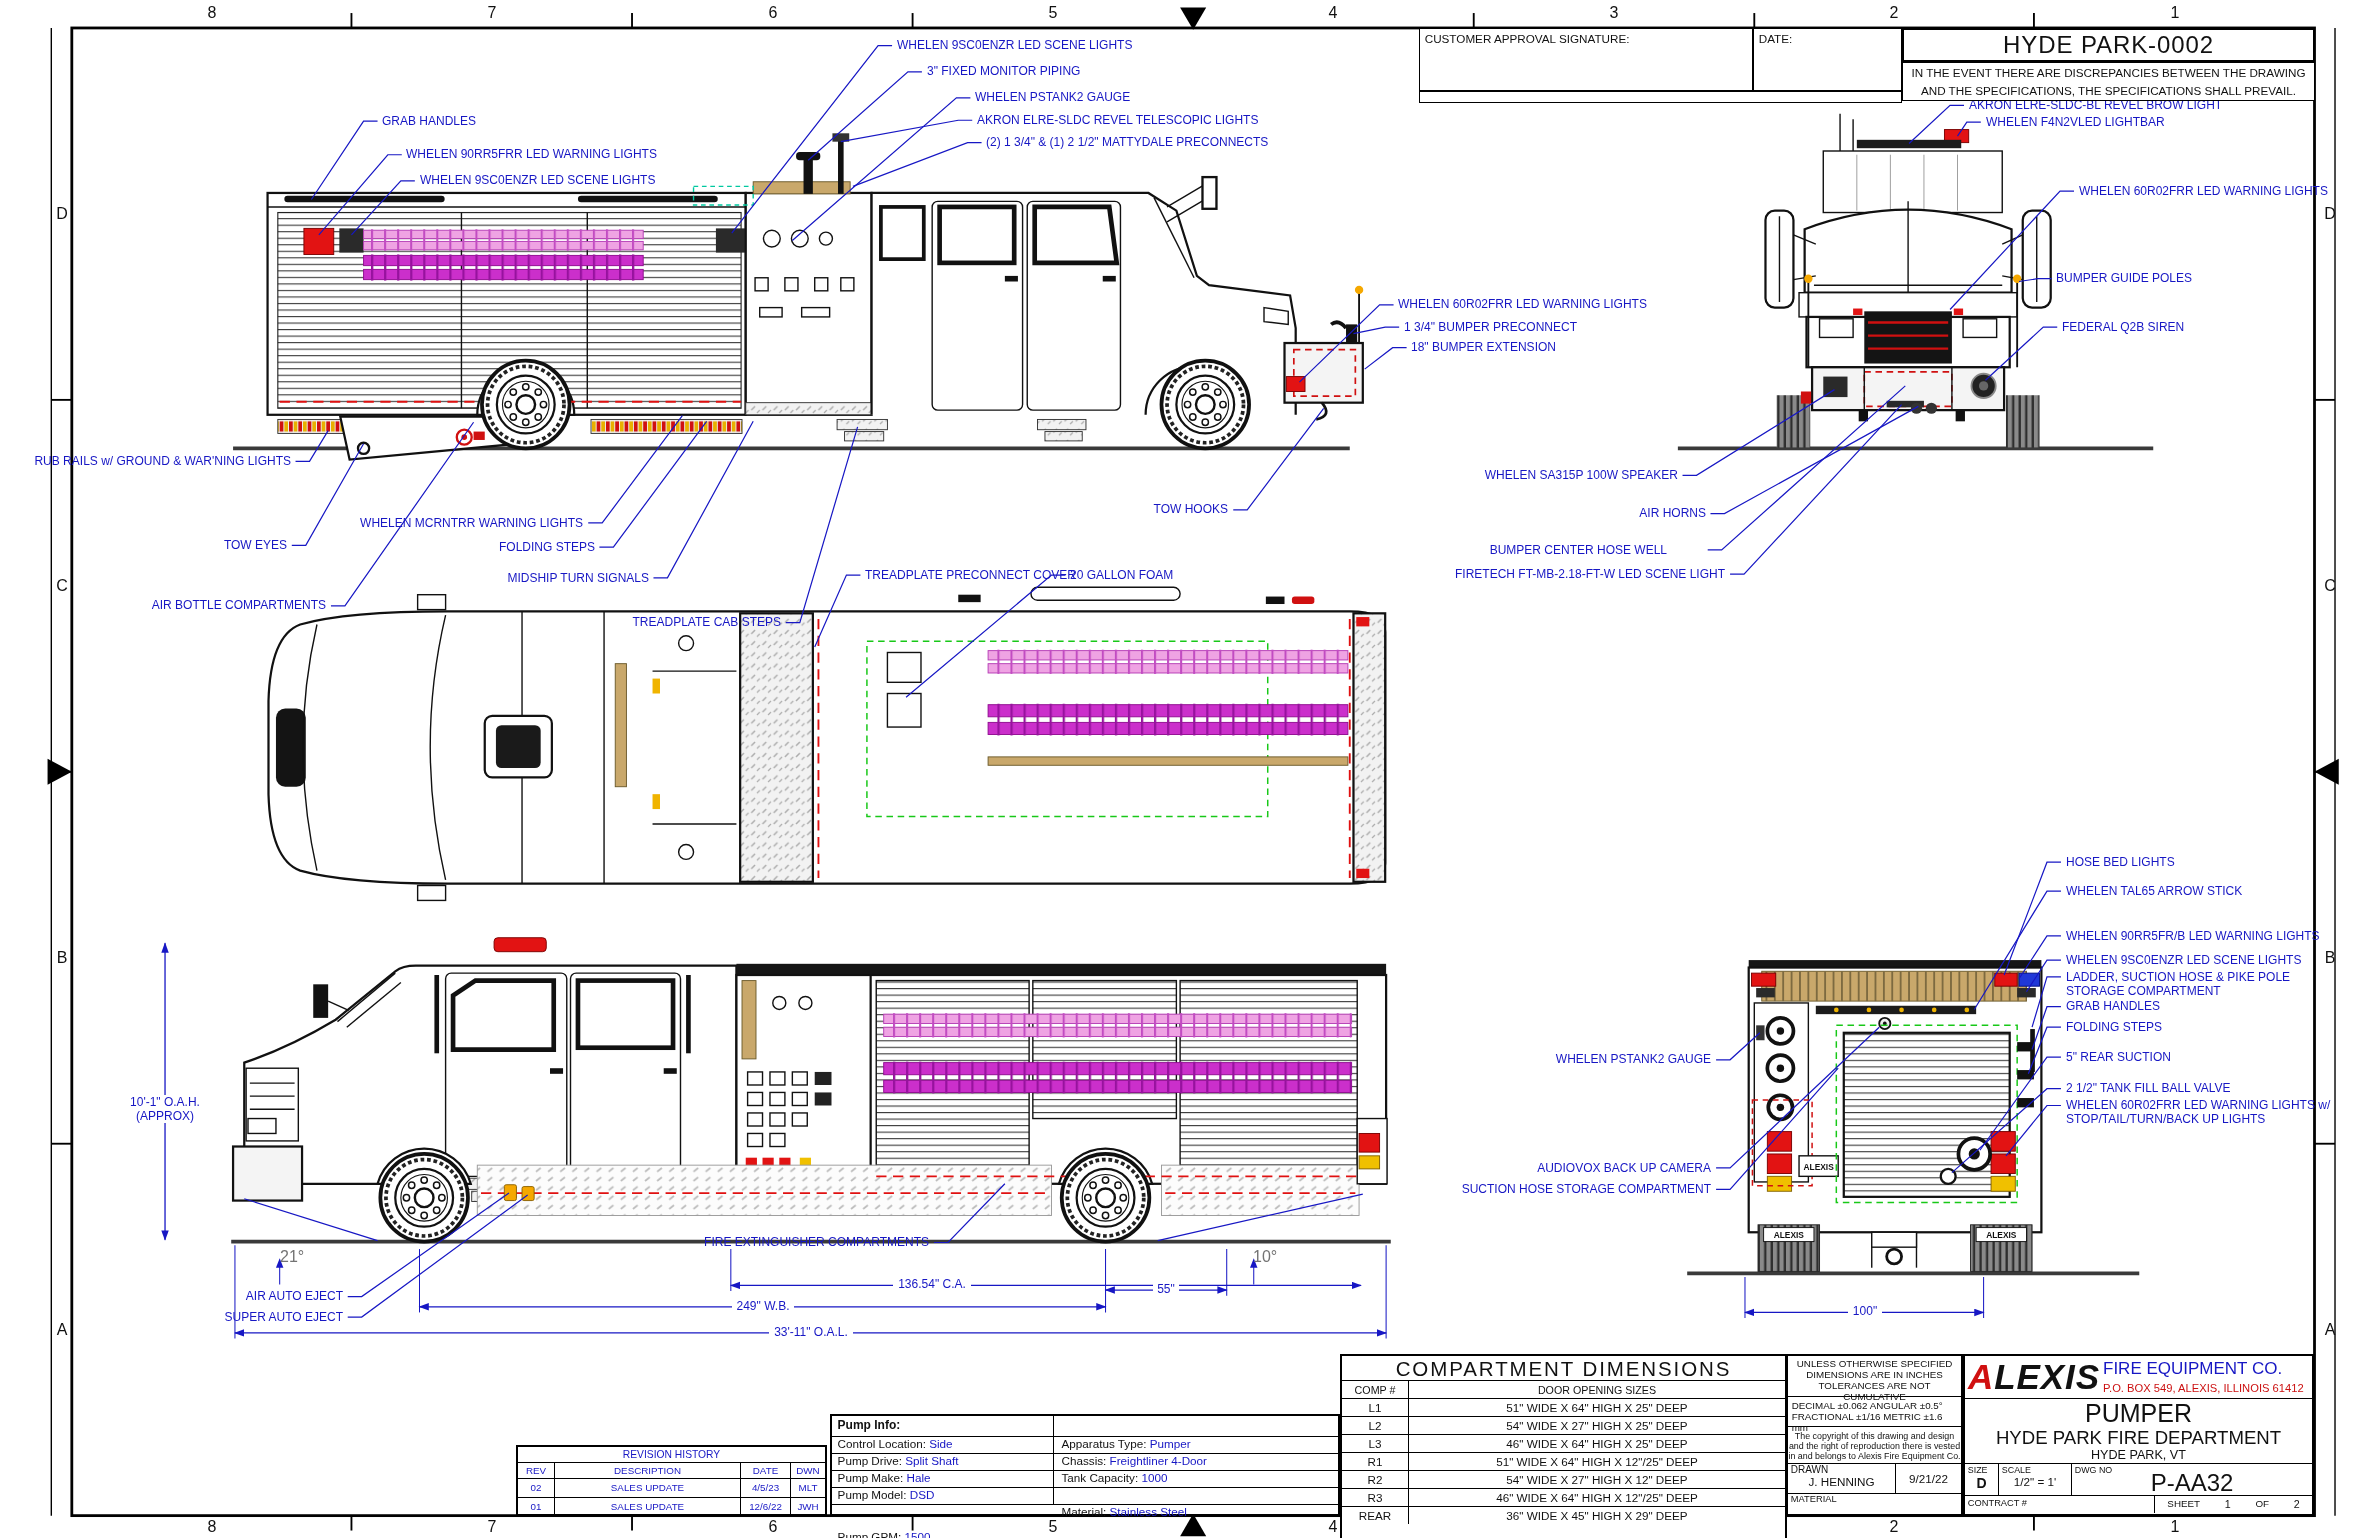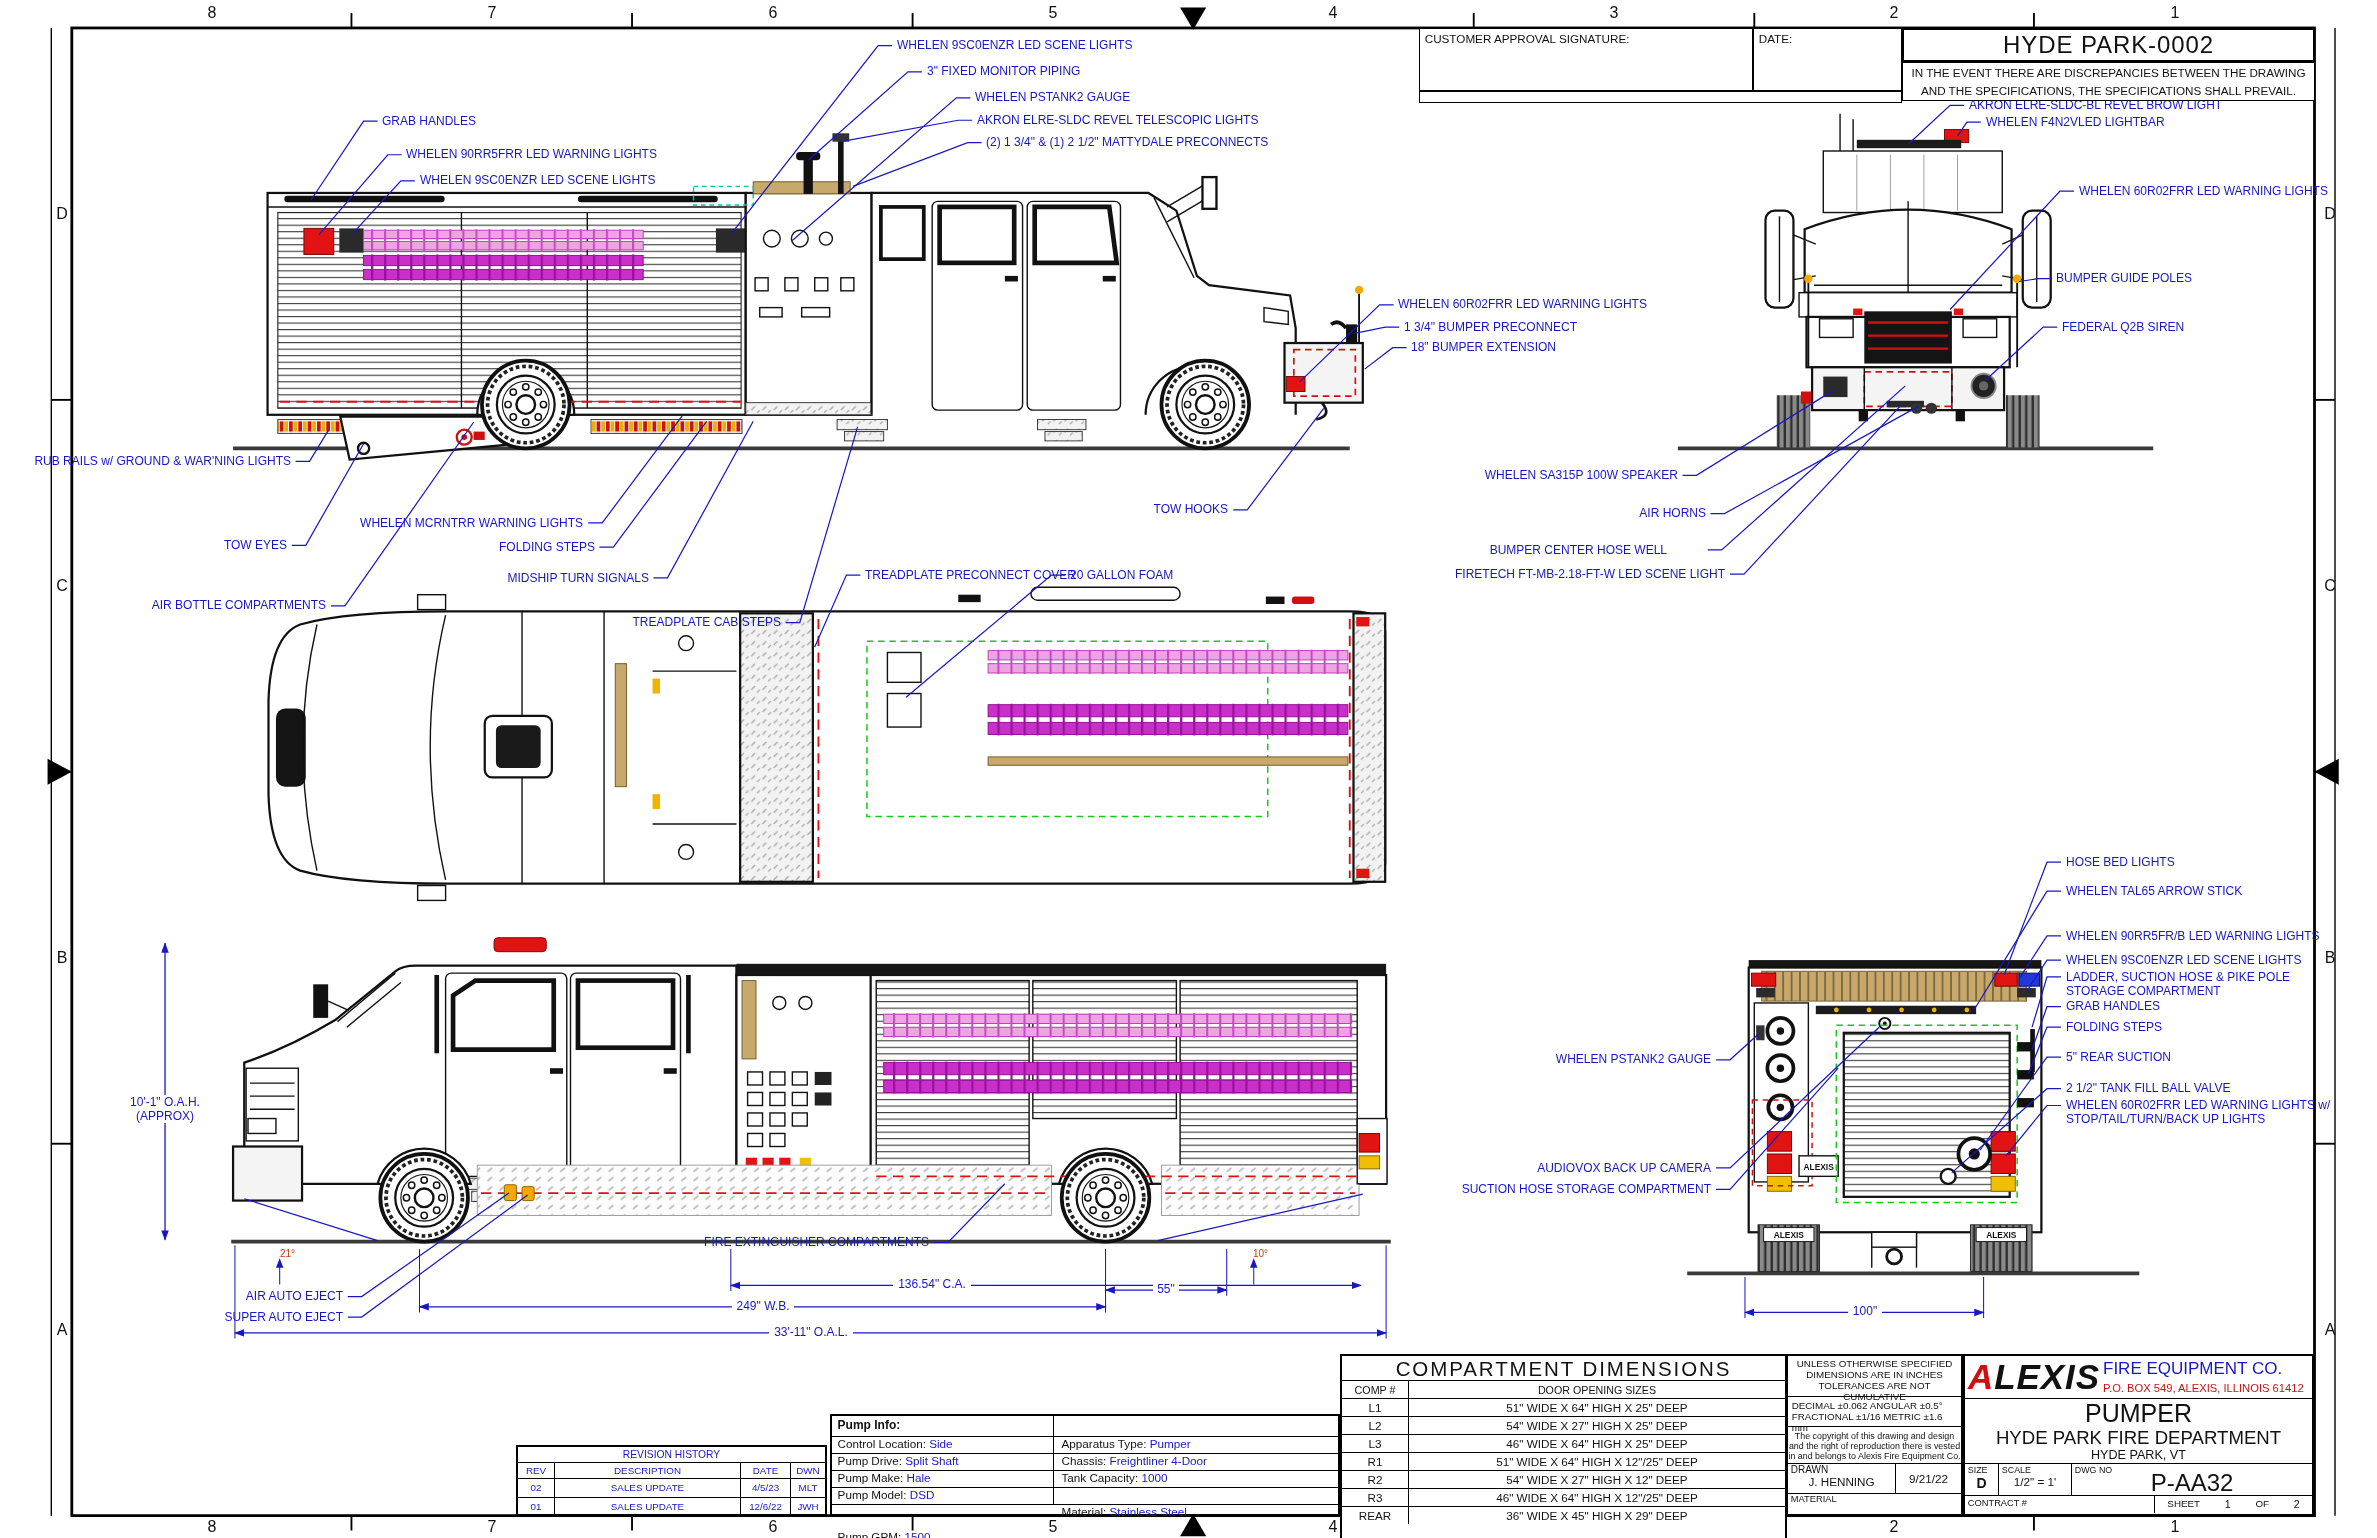--- a/index.html
+++ b/index.html
@@ -4,21 +4,21 @@
 <style>
   html,body{margin:0;padding:0;background:#fff}
   #sheet{position:relative;width:2377px;height:1538px;background:#fff;overflow:hidden;
          font-family:"Liberation Sans",sans-serif;color:#111}
   svg{position:absolute;left:0;top:0}
   #labels{position:absolute;left:0;top:0;width:2377px;height:1538px;pointer-events:none}
   .zone{position:absolute;font-size:16px;color:#111;width:28px;text-align:center}
   .callout{position:absolute;font-size:12px;line-height:14px;color:#1717C4;white-space:nowrap}
   .dimlbl{position:absolute;font-size:12px;color:#1717C4;text-align:center}
   .dimlbl span{background:#fff;padding:0 4.7px}
-  .angle{position:absolute;font-size:10px;color:#c2410c}
+  .angle{position:absolute;font-size:16px;color:#737373}
   .box{position:absolute;border:1.9px solid #000;box-sizing:border-box;background:#fff}
   .lbl-sm{font-size:11.7px;padding:2.8px 0 0 4.7px}
   #hp-title{border-width:2.3px;display:flex;align-items:center;justify-content:center;
             font-size:24px;letter-spacing:0.9px}
   #hp-disc{display:flex;flex-direction:column;align-items:center;justify-content:center;
            font-size:11.7px;line-height:1.5;text-align:center}
   
   .tbl{position:absolute;border:2.3px solid #000;box-sizing:border-box;background:#fff}
   .rowline{border-bottom:1.9px solid #000;box-sizing:border-box}
   .blue{color:#1717C4}

